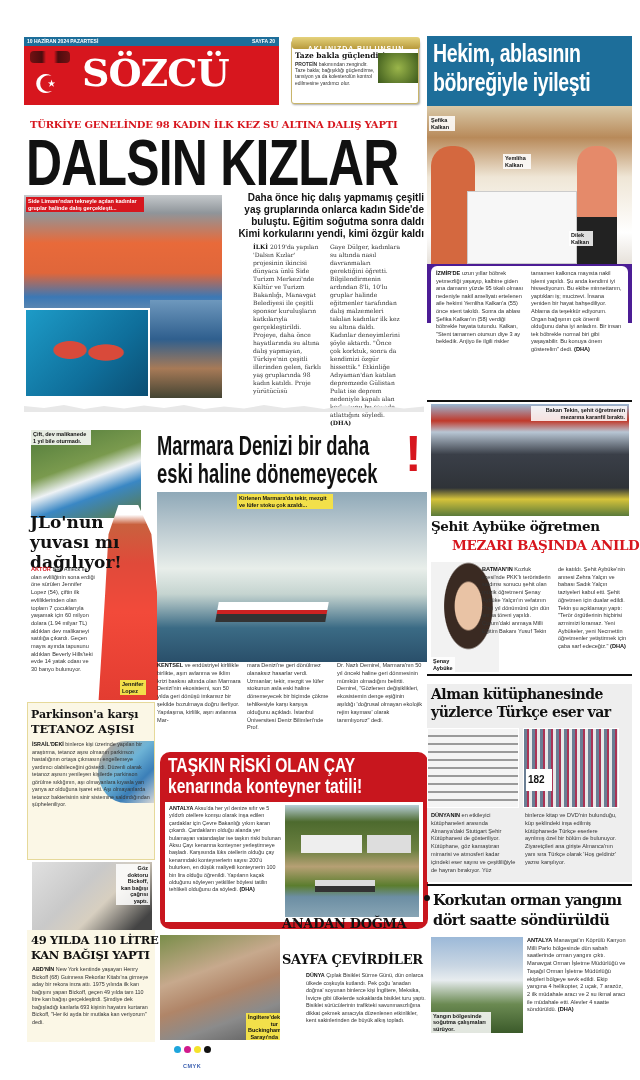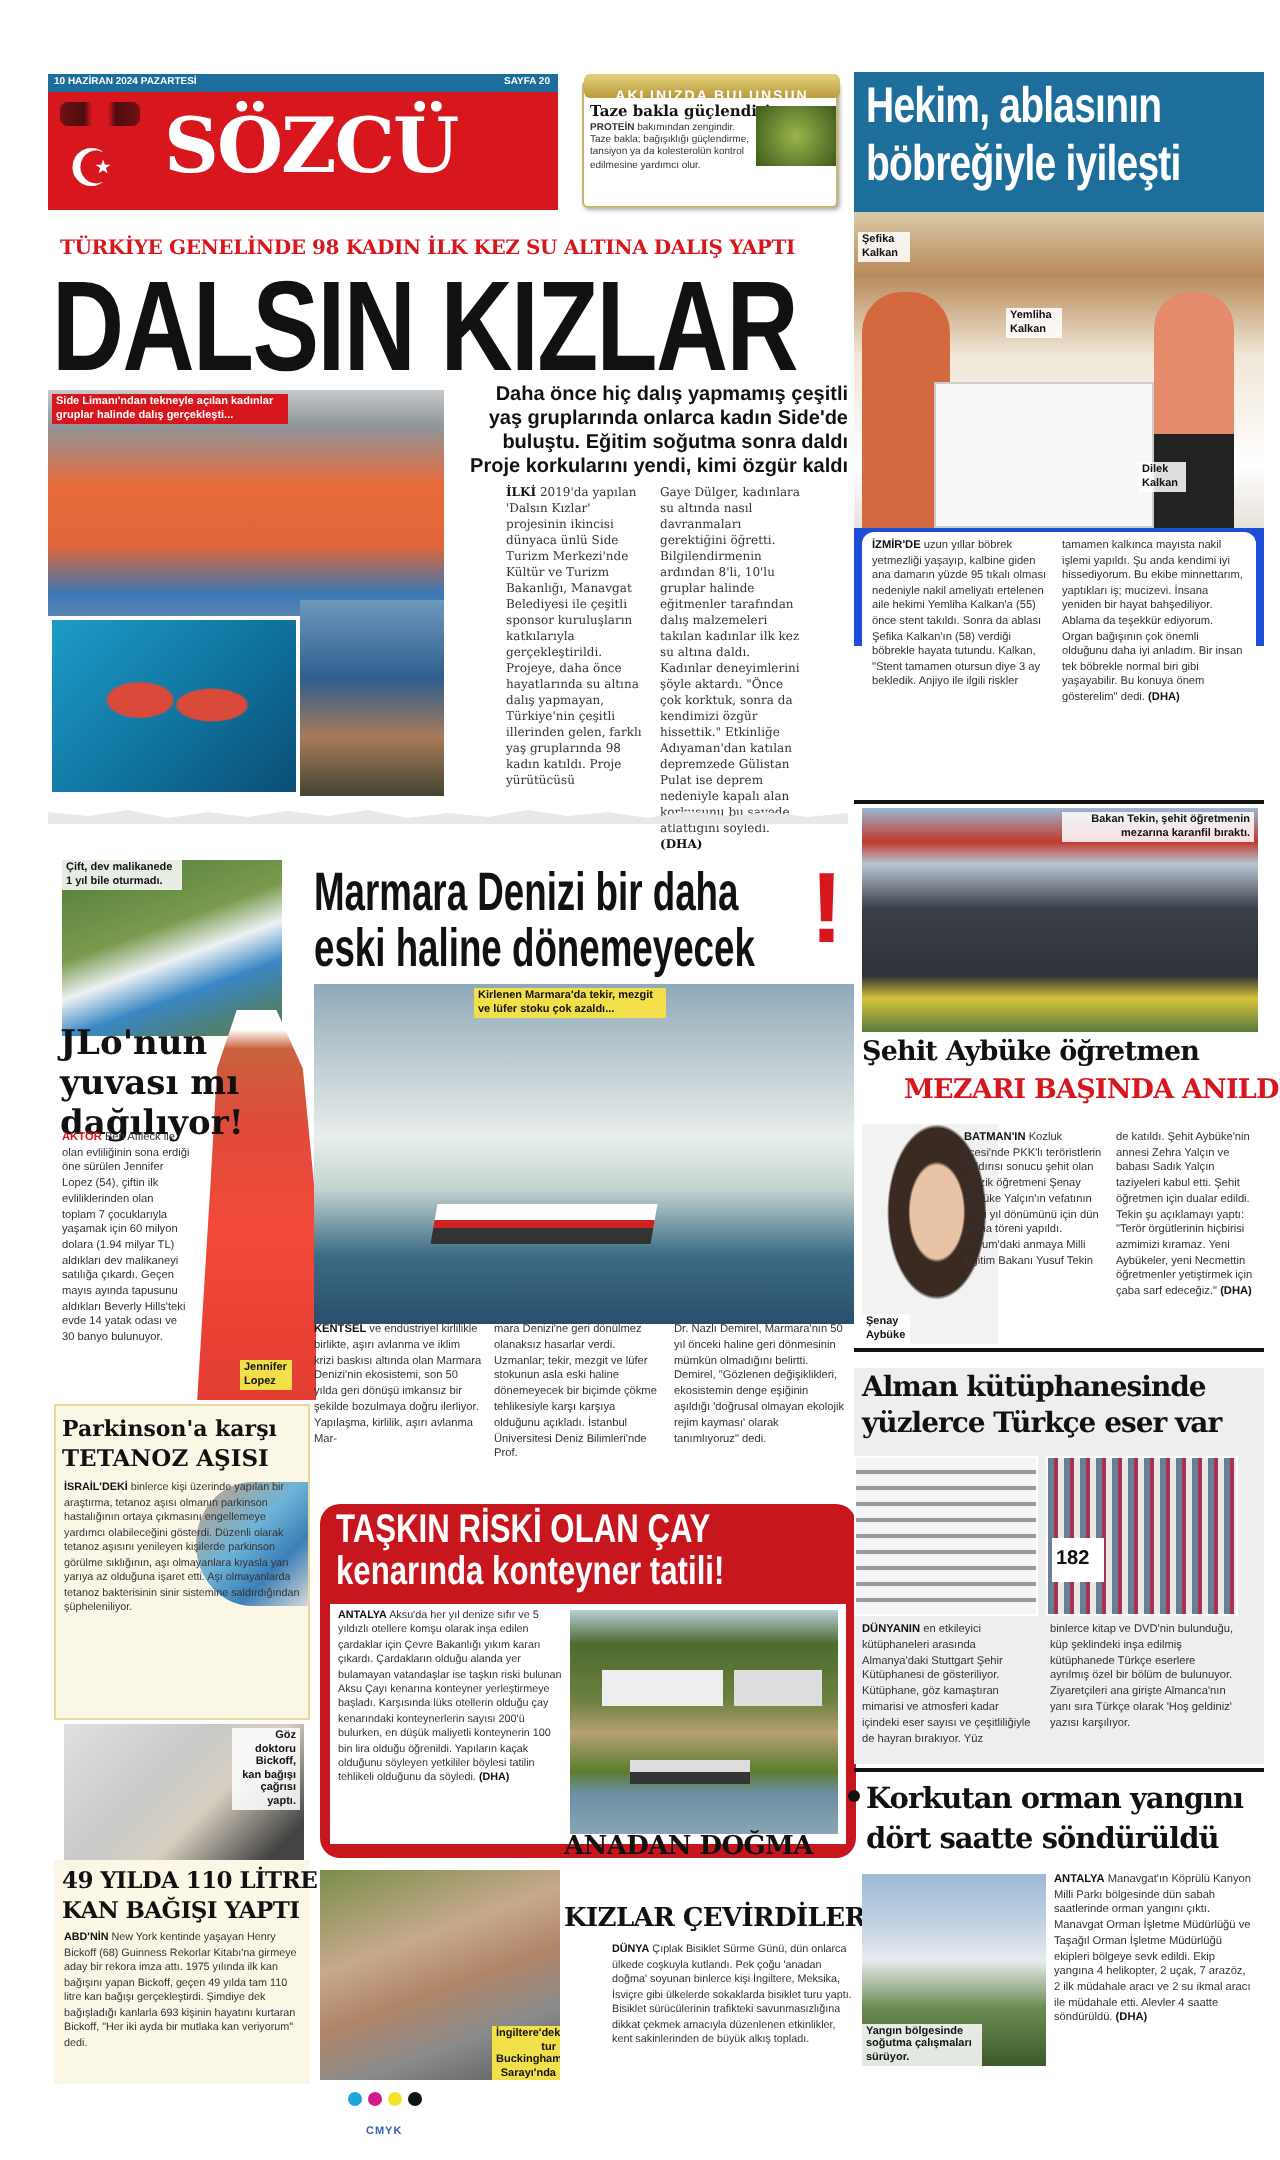--- a/index.html
+++ b/index.html
@@ -33,21 +33,21 @@
   <div class="abs" style="left:0;top:-4px;width:128px;height:12px;background:linear-gradient(#e5d27c,#b89a3c);border-radius:3px;text-align:center;">
     <span style="font-size:7px;color:#fff;letter-spacing:1px;font-weight:bold;">AKLINIZDA BULUNSUN</span>
   </div>
   <div class="abs serif" style="left:3px;top:10px;font-size:7.5px;font-weight:bold;color:#111;">Taze bakla güçlendirir</div>
   <div class="abs" style="left:86px;top:12px;width:40px;height:30px;background:radial-gradient(circle,#9ab54a,#3d5a1c);"></div>
   <div class="abs" style="left:3px;top:20px;width:82px;font-size:5px;line-height:6.2px;color:#333;">
     <b>PROTEİN</b> <span>bakımından zengindir. Taze bakla; bağışıklığı güçlendirme, tansiyon ya da kolesterolün kontrol edilmesine yardımcı olur.</span>
   </div>
 </div>
 
-<div class="abs" style="left:427px;top:36px;width:205px;height:287px;background:#1d4ed8;">
+<div class="abs" style="left:427px;top:36px;width:205px;height:287px;background:#4c1d95;">
   <div class="abs" style="left:0;top:0;width:205px;height:70px;background:#1d6e9a;">
     <div class="abs cond" style="left:6px;top:3px;font-size:25px;color:#fff;transform:scaleX(.78);white-space:nowrap;letter-spacing:-.5px;">Hekim, ablasının</div>
     <div class="abs cond" style="left:6px;top:32px;font-size:25px;color:#fff;transform:scaleX(.78);white-space:nowrap;letter-spacing:-.5px;">böbreğiyle iyileşti</div>
   </div>
   <div class="ph" style="left:0;top:70px;width:205px;height:158px;background:linear-gradient(180deg,#d9c9a8 0,#b88a5a 20%,#efe6d6 45%,#fff 80%,#e6e1da 100%);">
     <div class="abs" style="left:4px;top:40px;width:44px;height:118px;background:#d4683f;border-radius:20px 20px 0 0;"></div>
     <div class="abs" style="left:150px;top:40px;width:40px;height:118px;background:linear-gradient(#e58a6a 60%,#222 60%);border-radius:18px 18px 0 0;"></div>
     <div class="abs" style="left:40px;top:85px;width:110px;height:73px;background:#f7f7f7;border:1px solid #ccc;"></div>
     <span class="caption" style="left:2px;top:10px;width:26px;">Şefika Kalkan</span>
     <span class="caption" style="left:76px;top:48px;width:28px;">Yemliha Kalkan</span>
@@ -71,21 +71,21 @@
 </div>
 <div class="ph" style="left:24px;top:308px;width:126px;height:90px;background:linear-gradient(135deg,#1d9bc7,#0f6f9b 60%,#0b4e73);border:2px solid #fff;">
   <div class="abs" style="left:20px;top:20px;width:80px;height:50px;background:radial-gradient(ellipse at 30% 40%,#d94a3a 0 20%,transparent 22%),radial-gradient(ellipse at 75% 45%,#d94a3a 0 20%,transparent 22%);"></div>
 </div>
 <div class="ph" style="left:150px;top:300px;width:72px;height:98px;background:linear-gradient(180deg,#6e98bd 0,#2f5f8e 40%,#a77a57 70%,#443 100%);"></div>
 
 <div class="abs" style="left:226px;top:192px;width:198px;text-align:right;font-size:10px;line-height:12px;font-weight:bold;color:#111;">
   <div>Daha önce hiç dalış yapmamış çeşitli</div>
   <div>yaş gruplarında onlarca kadın Side'de</div>
   <div>buluştu. Eğitim soğutma sonra daldı</div>
-  <div>Proje korkularını yendi, kimi özgür kaldı</div>
+  <div>Kimi korkularını yendi, kimi özgür kaldı</div>
 </div>
 <div class="abs body-txt serif" style="left:253px;top:243px;width:70px;font-size:6px;line-height:8px;">
   <b>İLKİ</b> <span>2019'da yapılan 'Dalsın Kızlar' projesinin ikincisi dünyaca ünlü Side Turizm Merkezi'nde Kültür ve Turizm Bakanlığı, Manavgat Belediyesi ile çeşitli sponsor kuruluşların katkılarıyla gerçekleştirildi. Projeye, daha önce hayatlarında su altına dalış yapmayan, Türkiye'nin çeşitli illerinden gelen, farklı yaş gruplarında 98 kadın katıldı. Proje yürütücüsü</span>
 </div>
 <div class="abs body-txt serif" style="left:330px;top:243px;width:72px;font-size:6px;line-height:8px;">
   <span>Gaye Dülger, kadınlara su altında nasıl davranmaları gerektiğini öğretti. Bilgilendirmenin ardından 8'li, 10'lu gruplar halinde eğitmenler tarafından dalış malzemeleri takılan kadınlar ilk kez su altına daldı. Kadınlar deneyimlerini şöyle aktardı. "Önce çok korktuk, sonra da kendimizi özgür hissettik." Etkinliğe Adıyaman'dan katılan depremzede Gülistan Pulat ise deprem nedeniyle kapalı alan korkusunu bu sayede atlattığını söyledi.</span> <b>(DHA)</b>
 </div>
 
 <div class="torn" style="left:24px;top:402px;width:400px;"></div>
 
@@ -167,21 +167,21 @@
       <div class="abs" style="left:16px;top:30px;width:110px;height:18px;background:linear-gradient(90deg,#eee 0 55%,transparent 55% 60%,#ddd 60%);"></div>
       <div class="abs" style="left:30px;top:75px;width:60px;height:12px;background:linear-gradient(#ddd 50%,#333 50%);"></div>
     </div>
   </div>
 </div>
 
 <div class="ph" style="left:160px;top:935px;width:120px;height:105px;background:linear-gradient(160deg,#7a8e4a,#c7a98d 35%,#b08568 55%,#8b8b8b 75%,#5a5a5a);">
   <span class="caption yel" style="left:86px;top:78px;width:34px;text-align:right;">İngiltere'deki tur Buckingham Sarayı'nda bitti.</span>
 </div>
 <div class="abs serif" style="left:282px;top:916px;font-size:13px;font-weight:bold;color:#111;white-space:nowrap;letter-spacing:-.3px;">ANADAN DOĞMA</div>
-<div class="abs serif" style="left:282px;top:952px;font-size:13px;font-weight:bold;color:#111;white-space:nowrap;letter-spacing:-.3px;">KIZLAR ÇEVİRDİLER</div>
+<div class="abs serif" style="left:282px;top:952px;font-size:13px;font-weight:bold;color:#111;white-space:nowrap;letter-spacing:-.3px;">SAYFA ÇEVİRDİLER</div>
 <div class="abs body-txt" style="left:306px;top:972px;width:120px;font-size:5.4px;line-height:7.5px;">
   <b>DÜNYA</b> <span>Çıplak Bisiklet Sürme Günü, dün onlarca ülkede coşkuyla kutlandı. Pek çoğu 'anadan doğma' soyunan binlerce kişi İngiltere, Meksika, İsviçre gibi ülkelerde sokaklarda bisiklet turu yaptı. Bisiklet sürücülerinin trafikteki savunmasızlığına dikkat çekmek amacıyla düzenlenen etkinlikler, kent sakinlerinden de büyük alkış topladı.</span>
 </div>
 
 <div class="abs" style="left:427px;top:684px;width:205px;height:198px;background:#eeeeee;">
   <div class="abs serif" style="left:4px;top:2px;font-size:14px;font-weight:bold;color:#111;white-space:nowrap;letter-spacing:-.5px;">Alman kütüphanesinde</div>
   <div class="abs serif" style="left:4px;top:20px;font-size:14px;font-weight:bold;color:#111;white-space:nowrap;letter-spacing:-.5px;">yüzlerce Türkçe eser var</div>
   <div class="ph" style="left:0;top:44px;width:92px;height:80px;background:repeating-linear-gradient(180deg,#f4f4f4 0 6px,#9a9a9a 6px 8px),#ddd;border:1px solid #fff;"></div>
   <div class="ph" style="left:96px;top:44px;width:96px;height:80px;background:repeating-linear-gradient(90deg,#6a7e94 0 3px,#a35 3px 5px,#e8e8e8 5px 8px),#ddd;border:1px solid #fff;">
     <div class="abs" style="left:2px;top:40px;width:26px;height:22px;background:#fff;">

